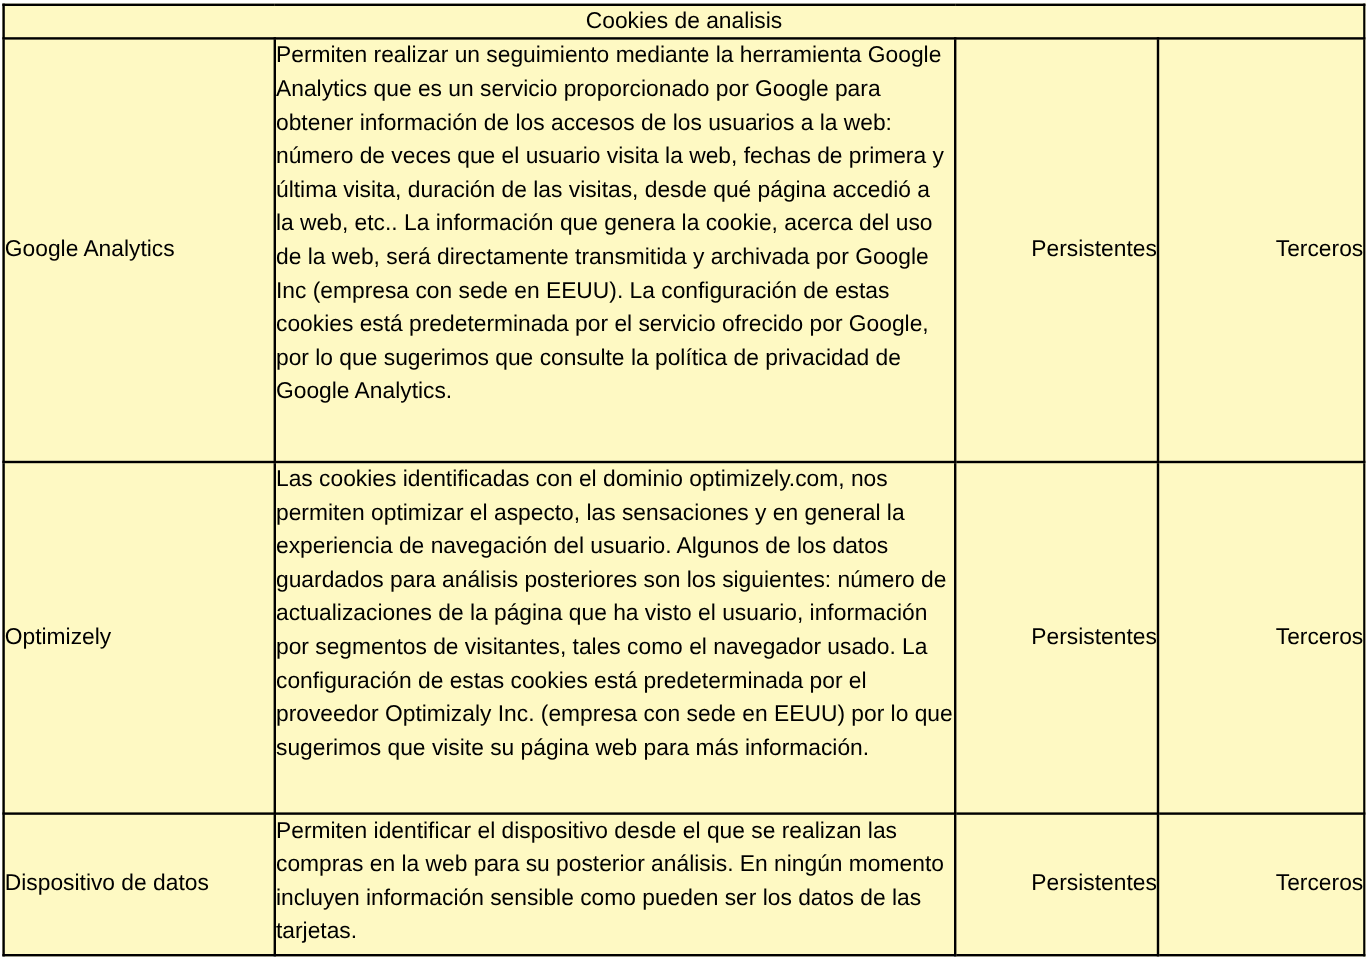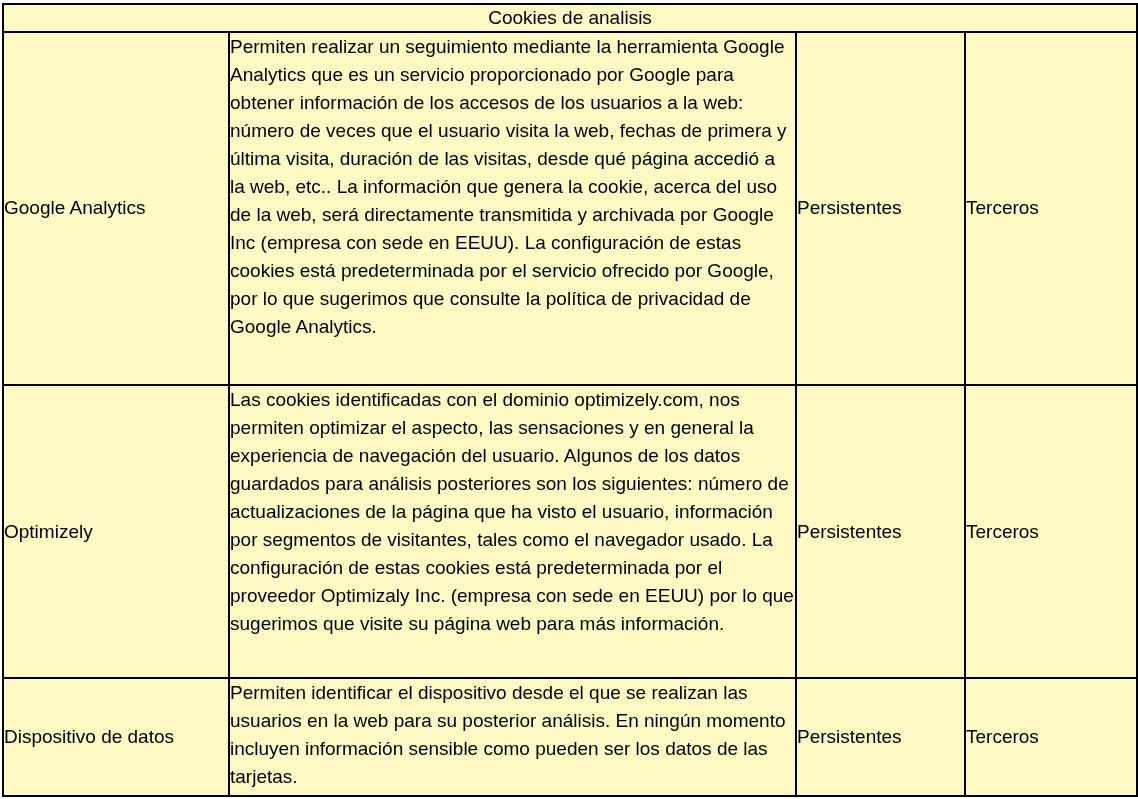--- a/index.html
+++ b/index.html
@@ -55,21 +55,21 @@
     line-height: 28px;
   }
   .finalidad-cell {
     text-align: left;
     vertical-align: top;
     padding: 2px 2px 0 6px;
     line-height: 28px;
     margin-left: 47px;
   }
   .duracion-cell, .gestion-cell {
-    text-align: left;
+    text-align: right;
     vertical-align: middle;
     padding-left: 7px;
     line-height: 28px;
     margin-left: 48px;
   }
 </style>
 </head>
 <body>
 
 <div class="page">
@@ -91,19 +91,19 @@
         <td class="gestion-cell">Terceros</td>
       </tr>
       <tr class="row-2">
         <td class="name-cell">Optimizely</td>
         <td class="finalidad-cell">Las cookies identificadas con el dominio optimizely.com, nos permiten optimizar el aspecto, las sensaciones y en general la experiencia de navegación del usuario. Algunos de los datos guardados para análisis posteriores son los siguientes: número de actualizaciones de la página que ha visto el usuario, información por segmentos de visitantes, tales como el navegador usado. La configuración de estas cookies está predeterminada por el proveedor Optimizaly Inc. (empresa con sede en EEUU) por lo que sugerimos que visite su página web para más información.</td>
         <td class="duracion-cell">Persistentes</td>
         <td class="gestion-cell">Terceros</td>
       </tr>
       <tr class="row-3">
         <td class="name-cell">Dispositivo de datos</td>
-        <td class="finalidad-cell">Permiten identificar el dispositivo desde el que se realizan las usuarios en la web para su posterior análisis. En ningún momento incluyen información sensible como pueden ser los datos de las tarjetas.</td>
+        <td class="finalidad-cell">Permiten identificar el dispositivo desde el que se realizan las compras en la web para su posterior análisis. En ningún momento incluyen información sensible como pueden ser los datos de las tarjetas.</td>
         <td class="duracion-cell">Persistentes</td>
         <td class="gestion-cell">Terceros</td>
       </tr>
     </tbody>
   </table>
 </div>
 
 </body></html>

